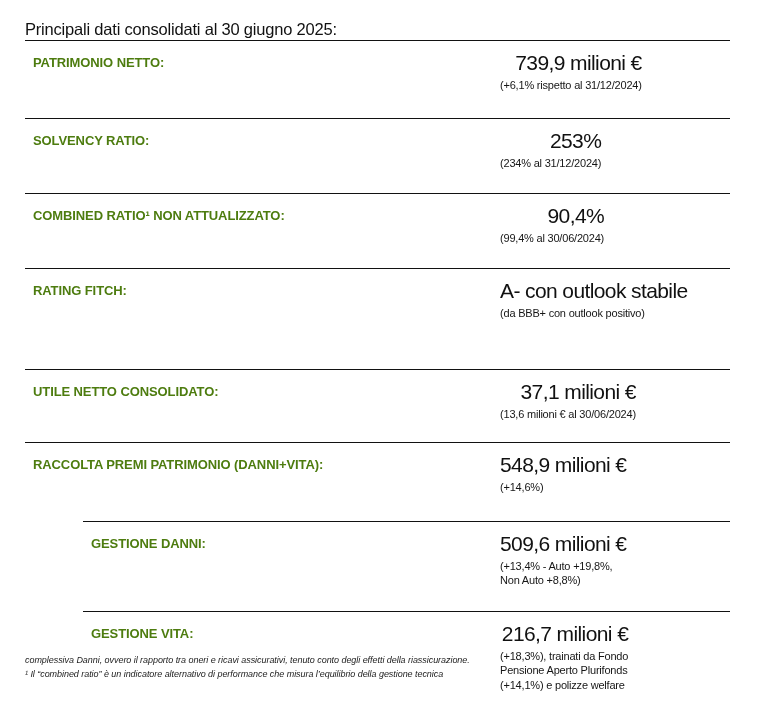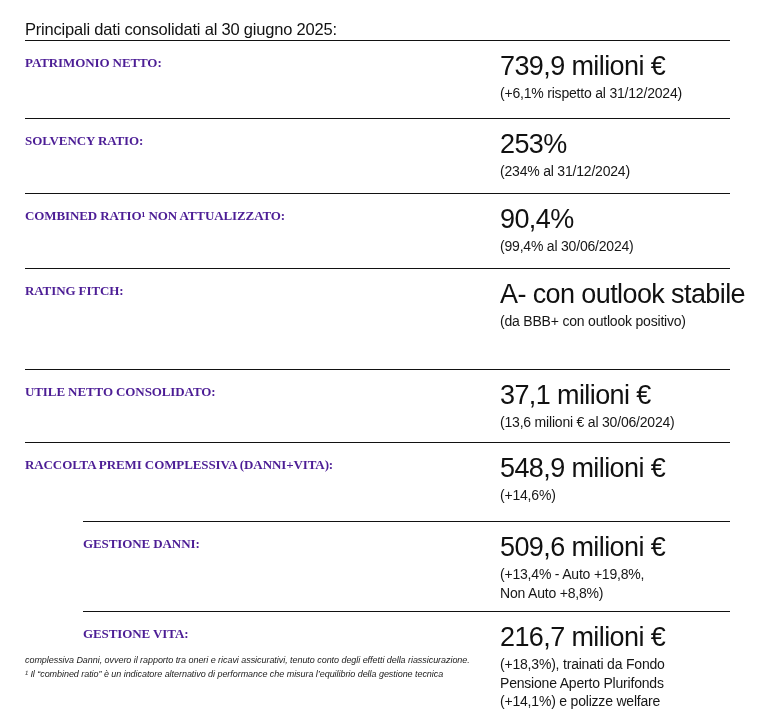--- a/index.html
+++ b/index.html
@@ -24,33 +24,33 @@
   .row.indent { margin-left:58px; }
   .row:nth-child(1){ height:78px; }
   .row:nth-child(2){ height:75px; }
   .row:nth-child(3){ height:75px; }
   .row:nth-child(4){ height:73px; }
   .row:nth-child(5){ height:73px;margin-top:28px; }
   .row:nth-child(6){ height:79px; }
   .row:nth-child(7){ height:90px; }
   .row:nth-child(8){ height:126px; }
   .row .label {
-    position:absolute; left:0; top:14px;
+    position:absolute; left:8px; top:14px;
     font-weight:bold; font-size:13px; letter-spacing:-0.1px;
-    white-space:nowrap; color:#4c1d95;font-family:Liberation Serif, serif;
+    white-space:nowrap; color:#4d7c0f;
   }
   .row .value-cell { position:absolute; left:475px; top:10px; }
   .row.indent .value-cell { left:417px; }
   .big {
-    font-size:27px; letter-spacing:-0.6px;
-    white-space:nowrap; line-height:1.12; color:#111111;
+    font-size:21px; letter-spacing:-0.6px;
+    white-space:nowrap; line-height:1.12; color:#111111;text-align:right;
   }
   .subwrap { margin-top:3px; }
   .sub-line {
-    font-size:14px; letter-spacing:-0.2px;
+    font-size:11px; letter-spacing:-0.2px;
     white-space:nowrap; line-height:1.32; color:#161616;
   }
   .footnote {
     position:absolute; left:25px; top:654px;
     font-style:italic; font-size:9px; letter-spacing:-0.05px;
     line-height:1.5; color:#222222;
   }
   .footnote div { white-space:nowrap; }
 </style>
 </head>
@@ -105,21 +105,21 @@
     <div class="label">UTILE NETTO CONSOLIDATO:</div>
     <div class="value-cell">
       <div class="big">37,1 milioni €</div>
       <div class="subwrap">
             <div class="sub-line">(13,6 milioni € al 30/06/2024)</div>
           </div>
     </div>
   </div>
 
   <div class="row">
-    <div class="label">RACCOLTA PREMI COMPLESSIVA (DANNI+VITA):</div>
+    <div class="label">RACCOLTA PREMI PATRIMONIO (DANNI+VITA):</div>
     <div class="value-cell">
       <div class="big">548,9 milioni €</div>
       <div class="subwrap">
             <div class="sub-line">(+14,6%)</div>
           </div>
     </div>
   </div>
 
   <div class="row indent">
     <div class="label">GESTIONE DANNI:</div>

